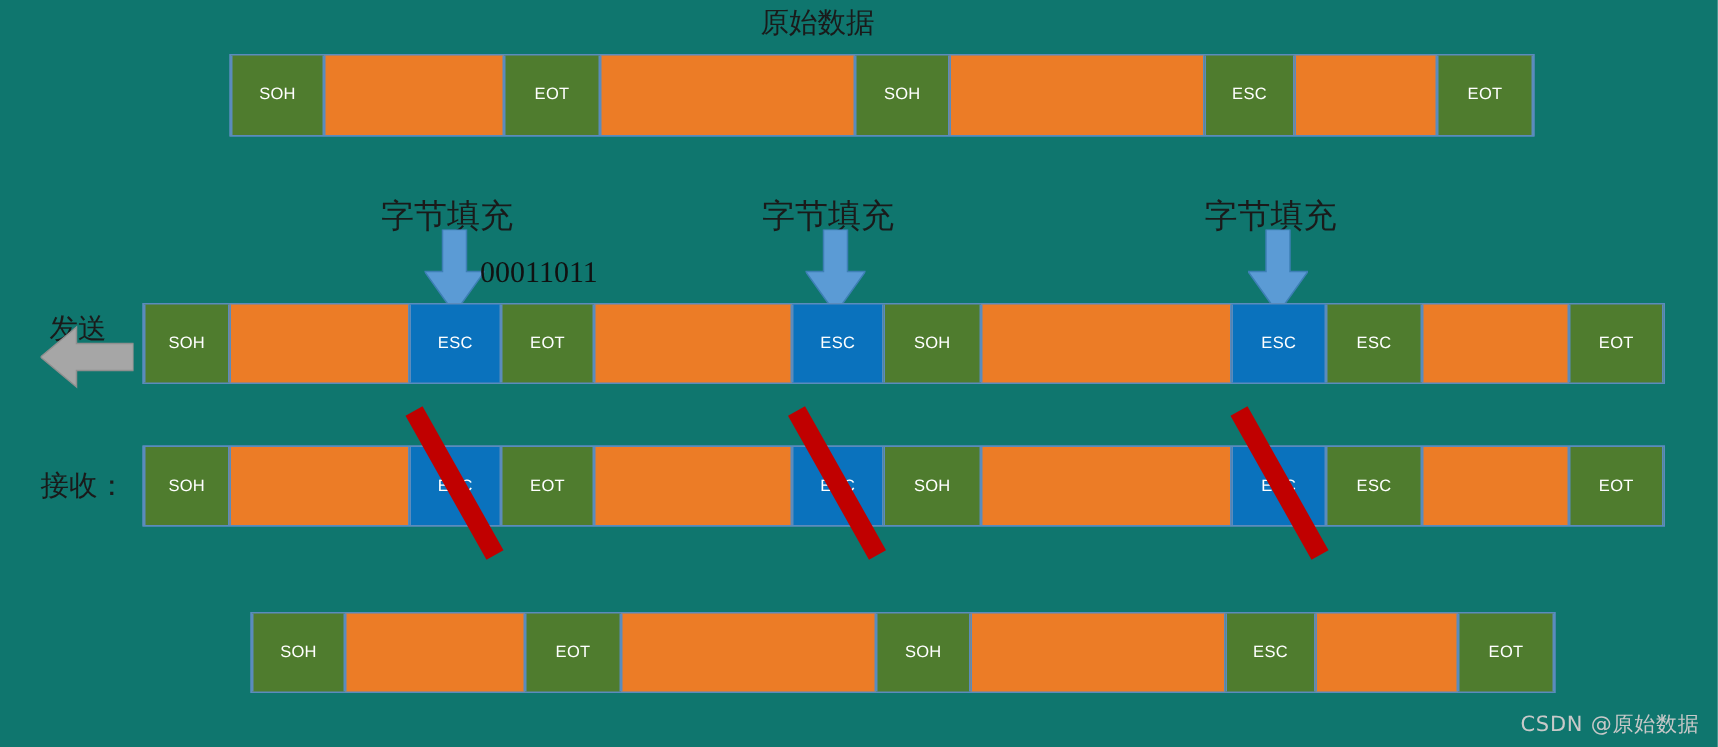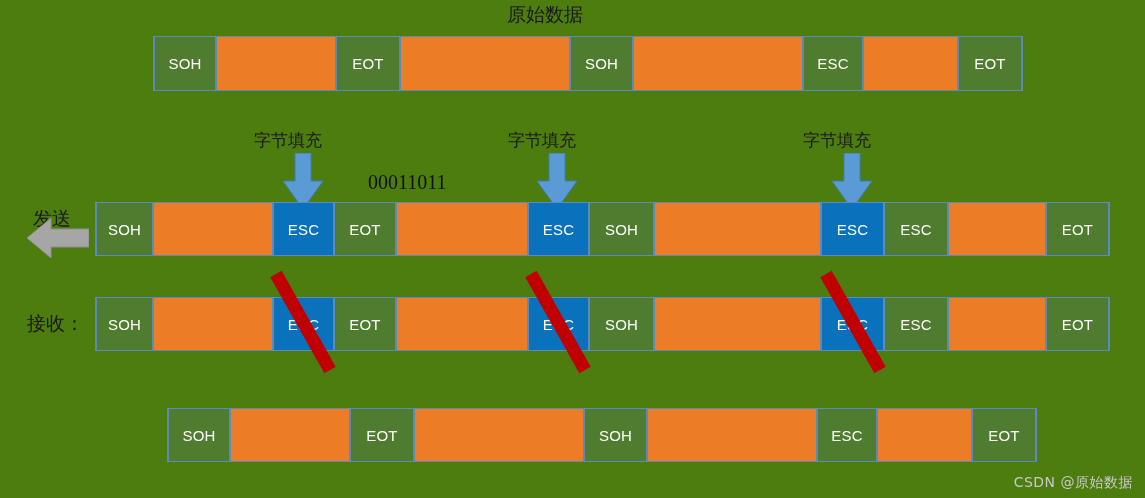--- a/index.html
+++ b/index.html
@@ -10,39 +10,39 @@
     width: 1145px;
     height: 498px;
     background: #fbfbfb;
     font-family: "Liberation Sans", sans-serif;
     overflow: hidden;
   }
   #stage {
     position: relative;
     width: 1145px;
     height: 498px;
-    background: #4d7c0f;
+    background: #0f766e;
   }
 
   
   .frame {
     position: absolute;
     display: flex;
     box-sizing: border-box;
     border: 1px solid #5b8bbd;
     background: #5b8bbd;
   }
   .cell {
     position: relative;
     box-sizing: border-box;
     display: flex;
     align-items: center;
     justify-content: center;
     color: #ffffff;
-    font-size: 15px;
+    font-size: 11px;
     font-weight: 400;
     letter-spacing: 0.2px;
     font-family: "Liberation Sans", sans-serif;
     border-left: 1px solid #5b8bbd;
     border-right: 1px solid #5b8bbd;
     line-height: 1;
     white-space: nowrap;
     user-select: none;
   }
   .cell.green  { background: #4f7c2e; }
@@ -54,21 +54,21 @@
     position: absolute;
     font-family: "Liberation Serif", "DejaVu Serif", serif;
     color: #1a1a1a;
     white-space: nowrap;
     user-select: none;
   }
   .label-title {
     font-size: 19px;
   }
   .label-fill {
-    font-size: 17px;
+    font-size: 22px;
   }
   .label-side {
     font-size: 19px;
   }
   .binary-label {
     position: absolute;
     font-family: "Liberation Serif", "DejaVu Serif", serif;
     font-size: 20px;
     color: #111111;
     white-space: nowrap;
@@ -133,21 +133,21 @@
       <div class="cn-label label-fill" style="left: 508px; top: 129px;">字节填充</div>
       <svg class="down-arrow" viewBox="0 0 40 56" style="left: 537px; top: 153px;">
         <path d="M12 0 L28 0 L28 28 L40 28 L20 56 L0 28 L12 28 Z" fill="#5b9bd5" stroke="#3d7fb5" stroke-width="1"></path>
       </svg>
       <div class="cn-label label-fill" style="left: 803px; top: 129px;">字节填充</div>
       <svg class="down-arrow" viewBox="0 0 40 56" style="left: 832px; top: 153px;">
         <path d="M12 0 L28 0 L28 28 L40 28 L20 56 L0 28 L12 28 Z" fill="#5b9bd5" stroke="#3d7fb5" stroke-width="1"></path>
       </svg>
     </div>
 
-  <div class="binary-label" style="left:320px; top:171px;margin-left:48px;">00011011</div>
+  <div class="binary-label" style="left:320px; top:171px;">00011011</div>
 
   <div class="cn-label label-side" style="left:33px; top:196px;margin-top:10px;">发送</div>
   <svg class="left-arrow" style="left:27px; top:215px;" viewBox="0 0 62 46">
     <path d="M0 23 L24 3 L24 14 L62 14 L62 32 L24 32 L24 43 Z" fill="#a6a6a6" stroke="#8f8f8f" stroke-width="1"></path>
   </svg>
 
   <div class="frame" id="row-1" style="left: 95px; top: 202px; height: 54px; width: 1015px;">
       <div class="cell green" style="width: 57px; flex: 0 0 57px;">SOH</div>
       <div class="cell orange" style="width: 120px; flex: 0 0 120px;"></div>
       <div class="cell blue" style="width: 61px; flex: 0 0 61px;">ESC</div>

